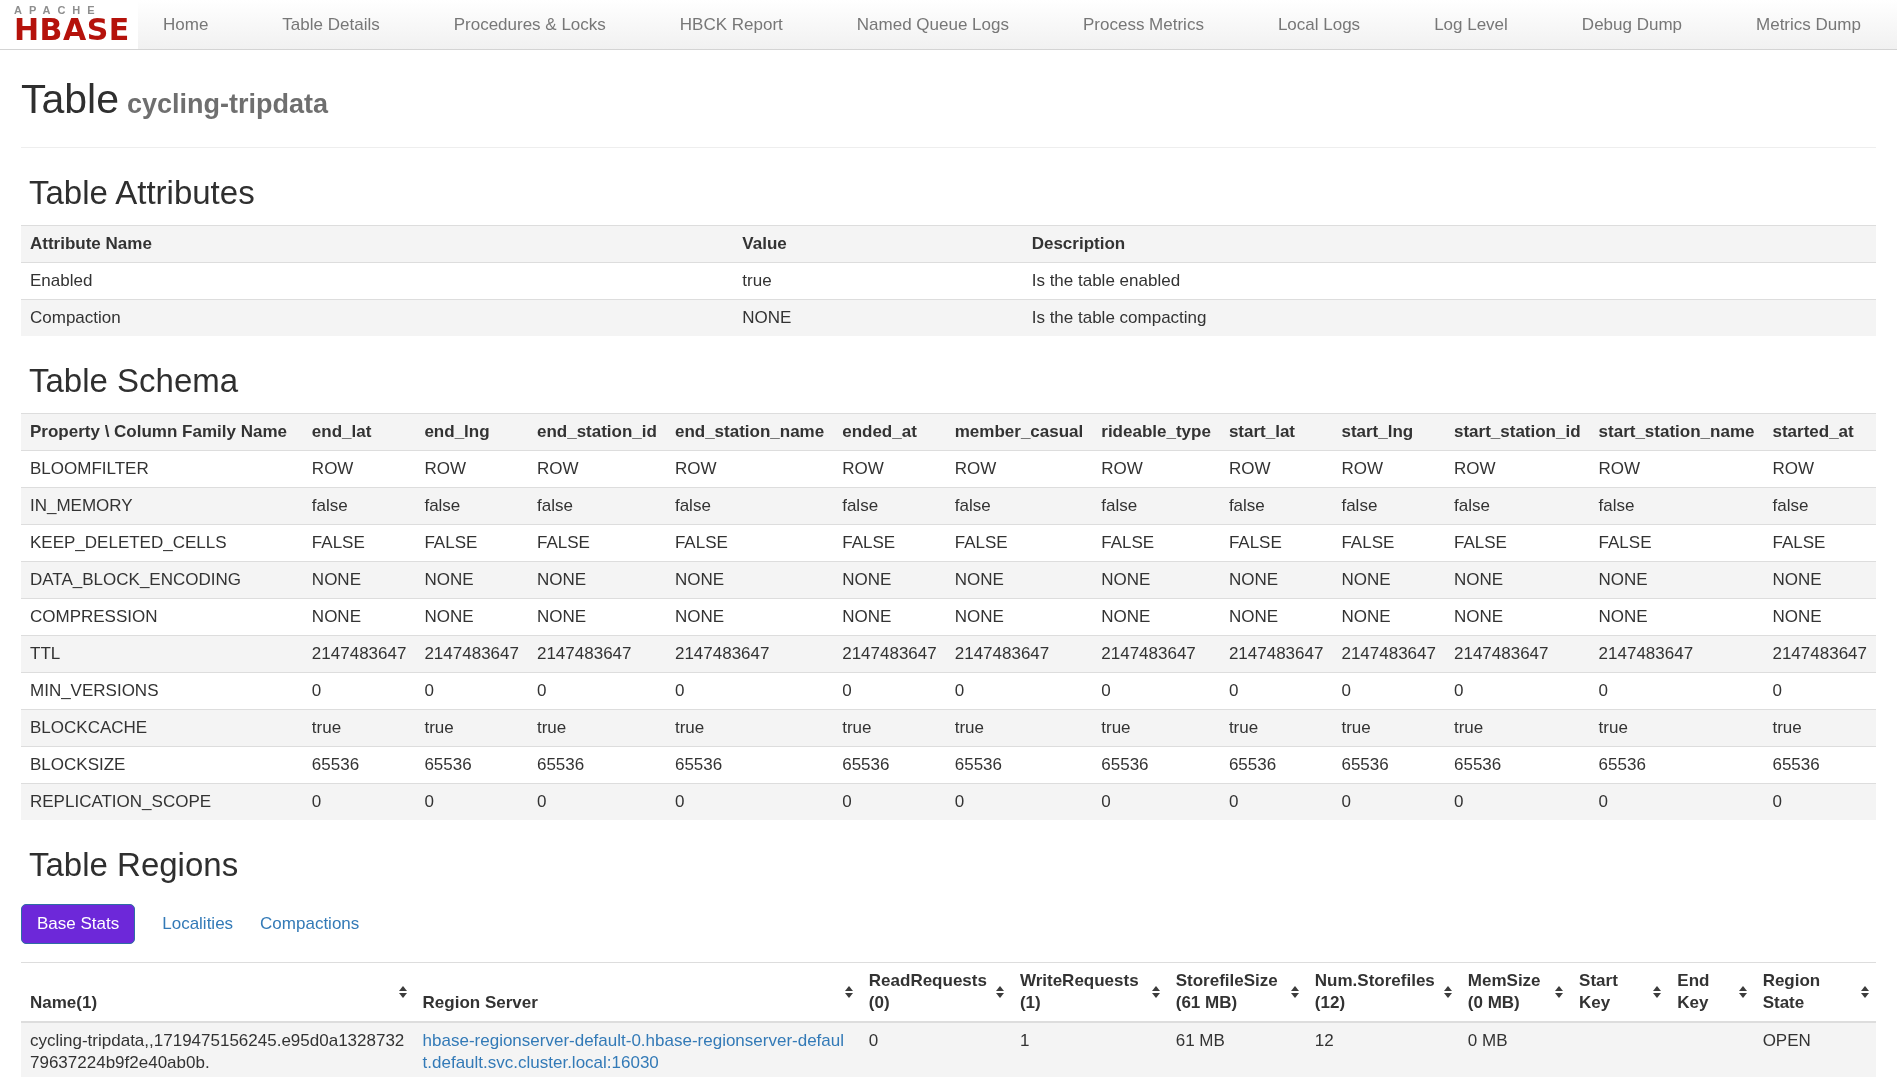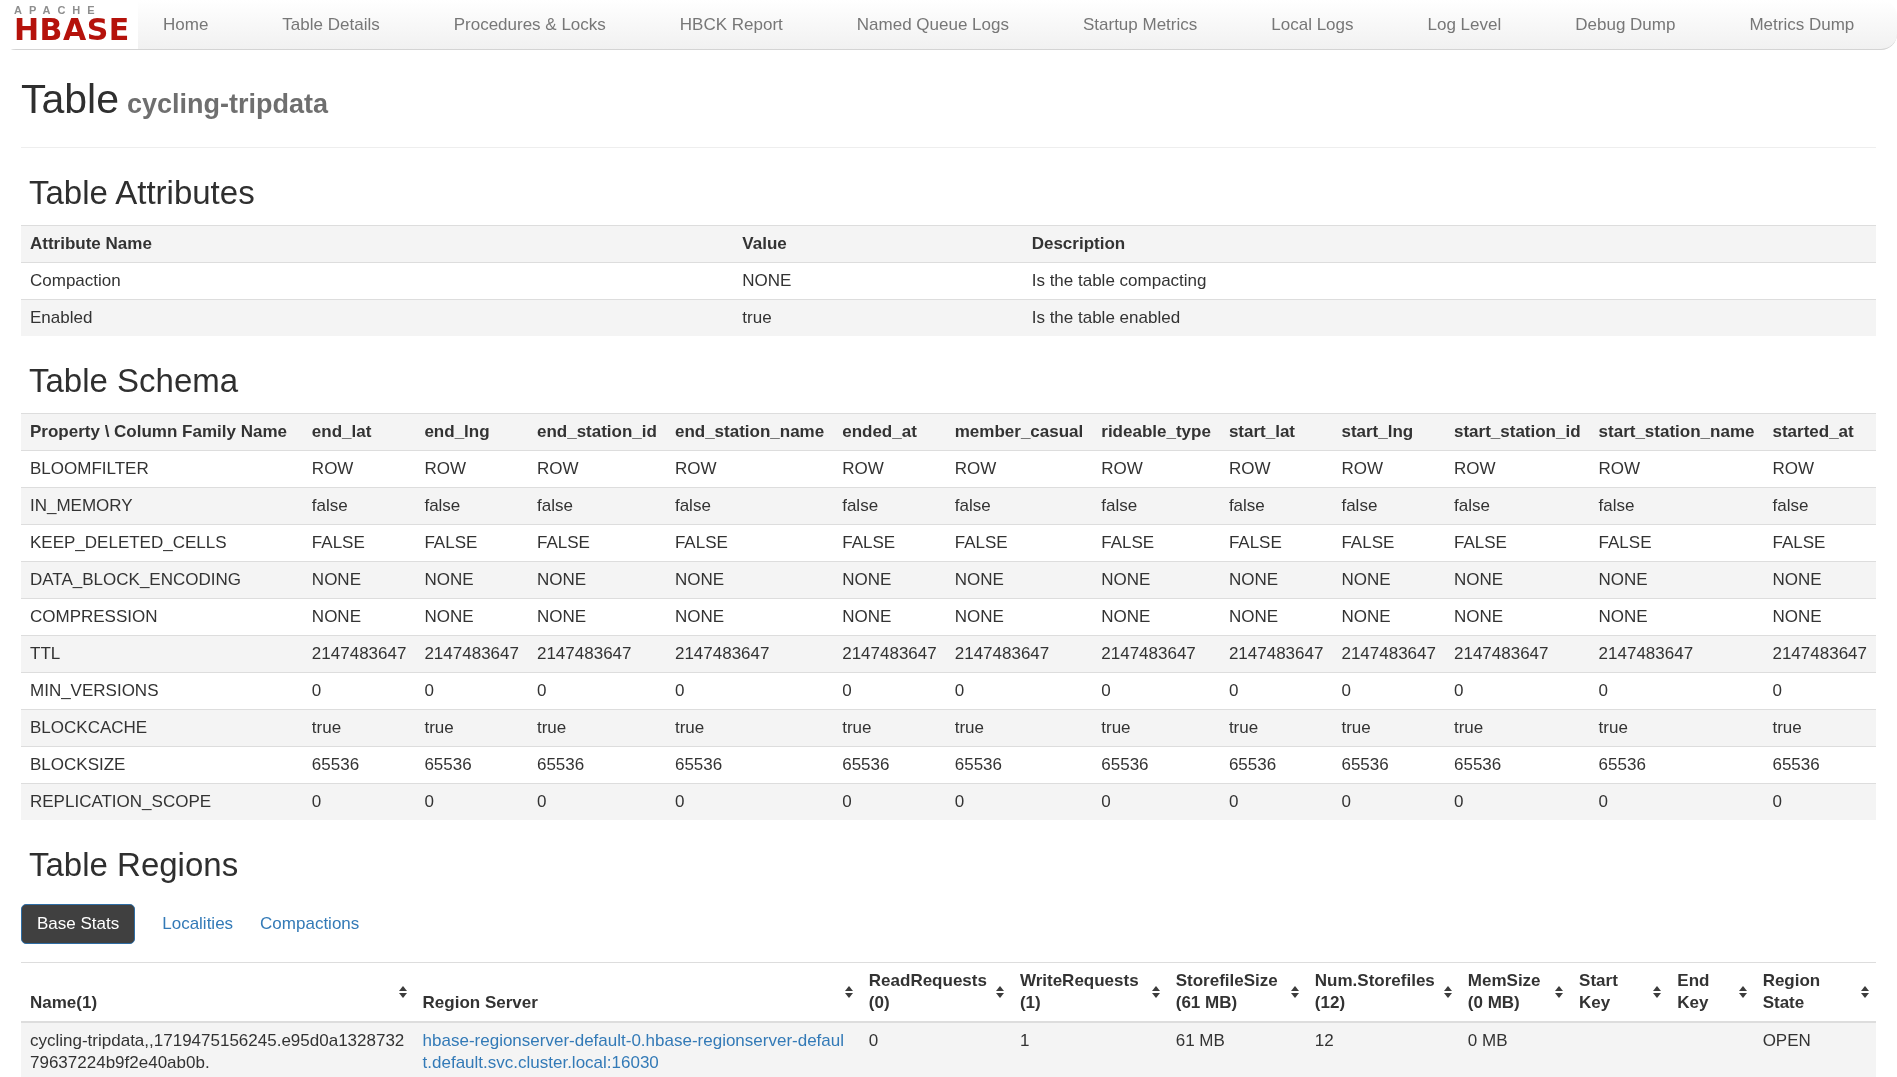--- a/index.html
+++ b/index.html
@@ -1,21 +1,21 @@
 <!DOCTYPE html>
 <html><head>
 <meta charset="utf-8">
 <style>
   * { box-sizing: border-box; margin: 0; padding: 0; }
   html,body { width:1897px; height:1077px; overflow:hidden; background:#fff;
     font-family:"Liberation Sans", sans-serif; font-size:17px; color:#333; }
 
   
   .navbar { height:50px; background:linear-gradient(#ffffff,#f1f1f1);
-    border-bottom:1px solid #d4d4d4; display:flex; align-items:stretch;border-radius:16px; }
+    border-bottom:1px solid #d4d4d4; display:flex; align-items:stretch; }
   .logo { width:138px; background:#fff; display:flex; flex-direction:column;
     justify-content:center; padding:3px 10px 5px 14px; text-decoration:none; }
   .logo-top { font-size:11px; font-weight:bold; letter-spacing:7px; color:#8e8e8e; line-height:12px; }
   .logo-bottom { font-size:30px; font-weight:900; color:#b5120b; letter-spacing:0.5px;
     line-height:28px; font-family:"DejaVu Sans", sans-serif; }
   .nav-menu { list-style:none; display:flex; align-items:flex-start; margin-left:12px;gap:48px; }
   .nav-menu li { display:flex; }
   .nav-menu a { color:#777; text-decoration:none; line-height:50px; padding:0 13px;
     font-size:17px; white-space:nowrap; }
 
@@ -33,21 +33,21 @@
     font-size:17px; line-height:22px; vertical-align:top; }
   th { font-weight:bold; }
   tbody tr:nth-child(odd) { background:#f4f4f4; }
   .attr-name  { width:38.4%; }
   .attr-value { width:15.6%; }
   .schema-corner { width:17%; }
   .schema-table th { white-space:nowrap; }
 
   
   .tabs { display:flex; align-items:center; margin:20px 0 18px 0; }
-  .tab-btn { background:#404040; border:1px solid #2e6da4; color:#fff; font-size:17px;
+  .tab-btn { background:#6d28d9; border:1px solid #2e6da4; color:#fff; font-size:17px;
     padding:9px 15px; border-radius:5px; cursor:pointer; font-family:inherit; }
   .tab-link { color:#337ab7; text-decoration:none; font-size:17px; margin-left:27px;text-align:right; }
 
   .regions-table thead th { vertical-align:bottom; border-bottom:2px solid #ddd;
     position:relative; padding-right:24px; cursor:pointer; }
   .regions-table tbody tr:nth-child(odd) { background:#f4f4f4; }
   .sorter { position:absolute; right:7px; top:50%; transform:translateY(-50%);
     display:flex; flex-direction:column; gap:2px; }
   .sorter i { display:block; width:0; height:0;
     border-left:4px solid transparent; border-right:4px solid transparent; }
@@ -76,21 +76,21 @@
       <li>
         <a href="#">Procedures &amp; Locks</a>
       </li>
       <li>
         <a href="#">HBCK Report</a>
       </li>
       <li>
         <a href="#">Named Queue Logs</a>
       </li>
       <li>
-        <a href="#">Startup Metrics</a>
+        <a href="#">Process Metrics</a>
       </li>
       <li>
         <a href="#">Local Logs</a>
       </li>
       <li>
         <a href="#">Log Level</a>
       </li>
       <li>
         <a href="#">Debug Dump</a>
       </li>
@@ -117,28 +117,28 @@
 
   <h2>Table Attributes</h2>
   <table>
     <tbody>
         <tr>
           <th class="attr-name">Attribute Name</th>
           <th class="attr-value">Value</th>
           <th>Description</th>
         </tr>
         <tr>
+          <td>Enabled</td>
+          <td>true</td>
+          <td>Is the table enabled</td>
+        </tr>
+        <tr>
           <td>Compaction</td>
           <td>NONE</td>
           <td>Is the table compacting</td>
-        </tr>
-        <tr>
-          <td>Enabled</td>
-          <td>true</td>
-          <td>Is the table enabled</td>
         </tr>
       </tbody>
   </table>
 
   <h2>Table Schema</h2>
   <table class="schema-table">
     <tbody>
         <tr>
           <th class="schema-corner">Property \ Column Family Name</th>
           <th>end_lat</th>

